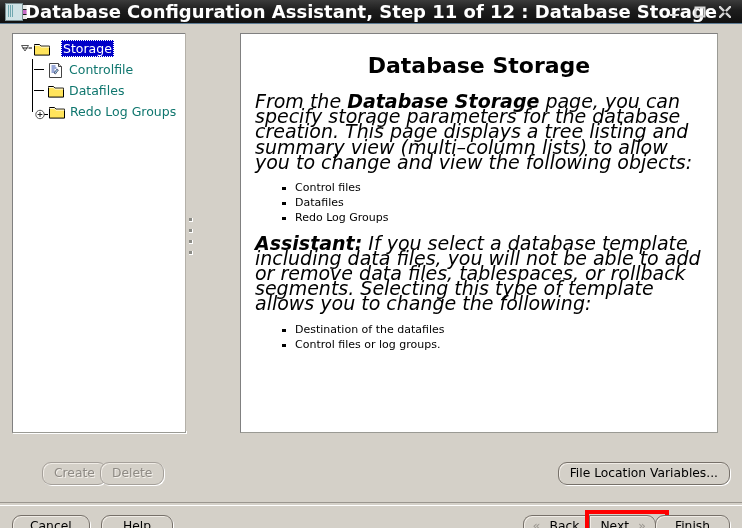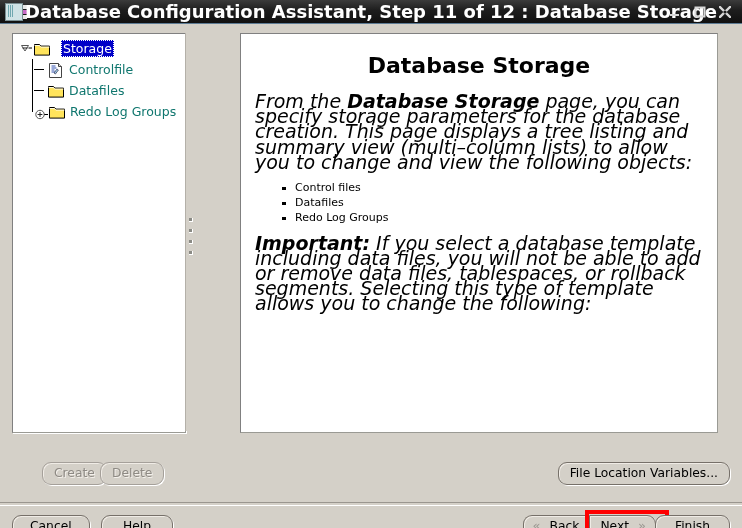--- a/index.html
+++ b/index.html
@@ -440,22 +440,26 @@
 
       <p class="para"><span>From the </span><b>Database Storage</b><span> page, you can specify storage parameters for the database creation. This page displays a tree listing and summary view (multi–column lists) to allow you to change and view the following objects:</span></p>
 
       <ul class="bullets">
         <li>Control files</li>
         <li>Datafiles</li>
         <li>Redo Log Groups</li>
       </ul>
 
 
-      <p class="para"><b>Important:</b><span> If you select a database template including data files, you will not be able to add or remove data files, tablespaces, or rollback segments. Selecting this type of template allows you to change the following:</span></p>
-
+      <p class="para"><b>Assistant:</b><span> If you select a database template including data files, you will not be able to add or remove data files, tablespaces, or rollback segments. Selecting this type of template allows you to change the following:</span></p>
+
+      <ul class="bullets">
+        <li>Destination of the datafiles</li>
+        <li>Control files or log groups.</li>
+      </ul>
     </div>
   </div>
 
   <div id="aux-row">
     <button id="create-btn" class="btn disabled">Create</button>
     <button id="delete-btn" class="btn disabled">Delete</button>
     <button id="flv-btn" class="btn">File Location Variables...</button>
   </div>
 
   <div id="nav-sep"></div>

